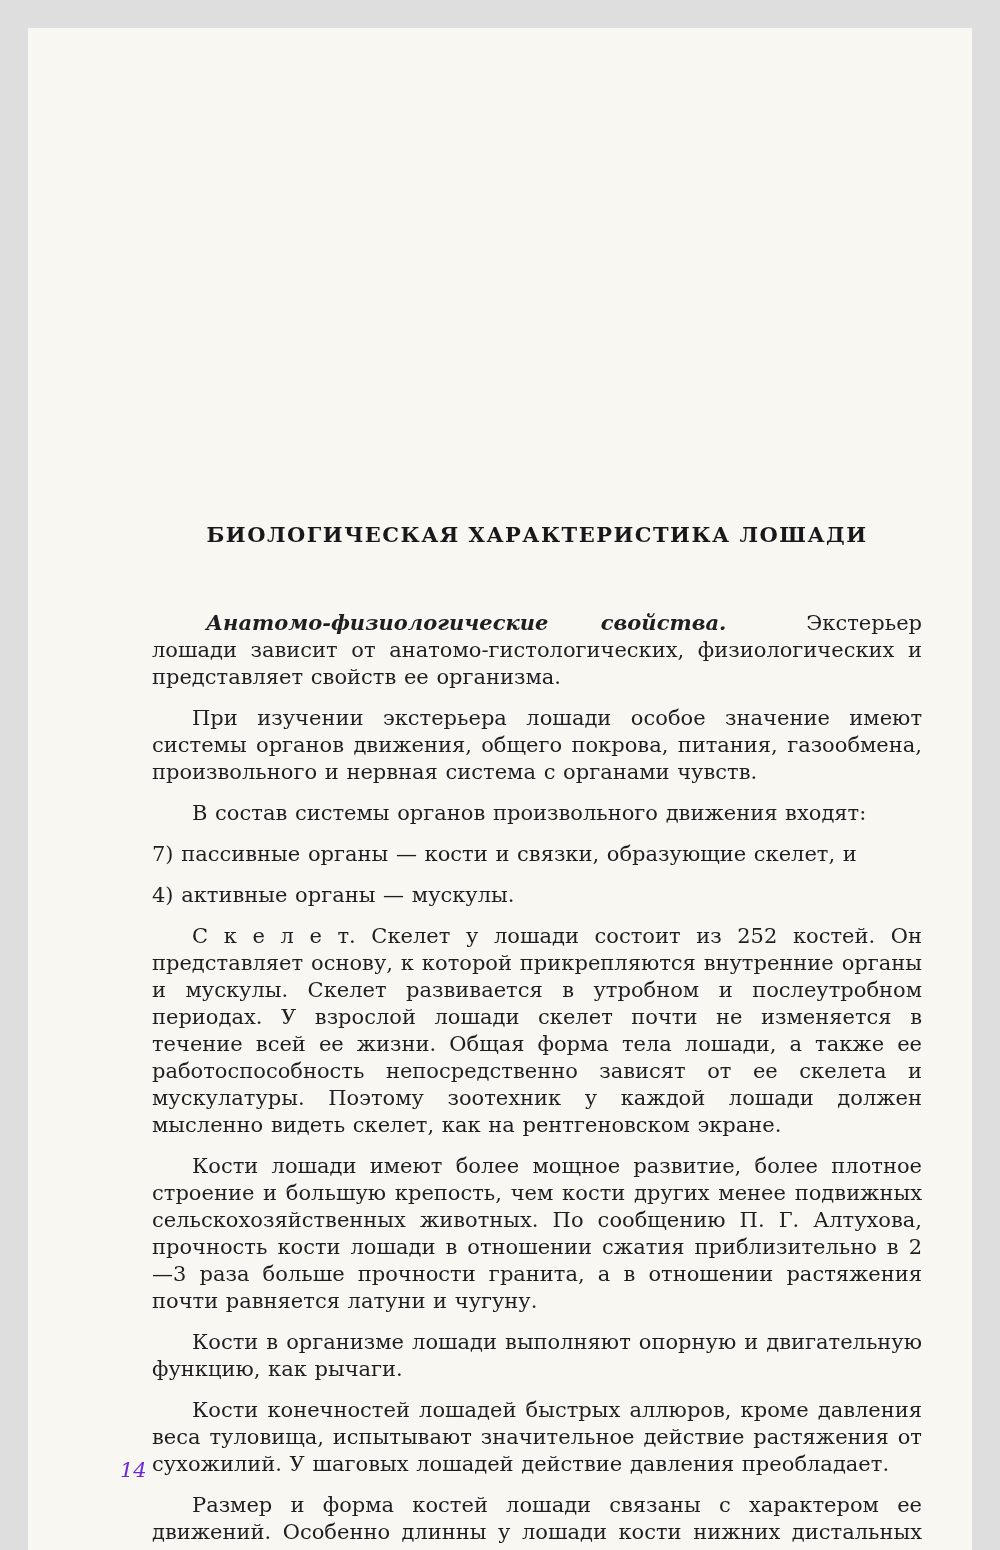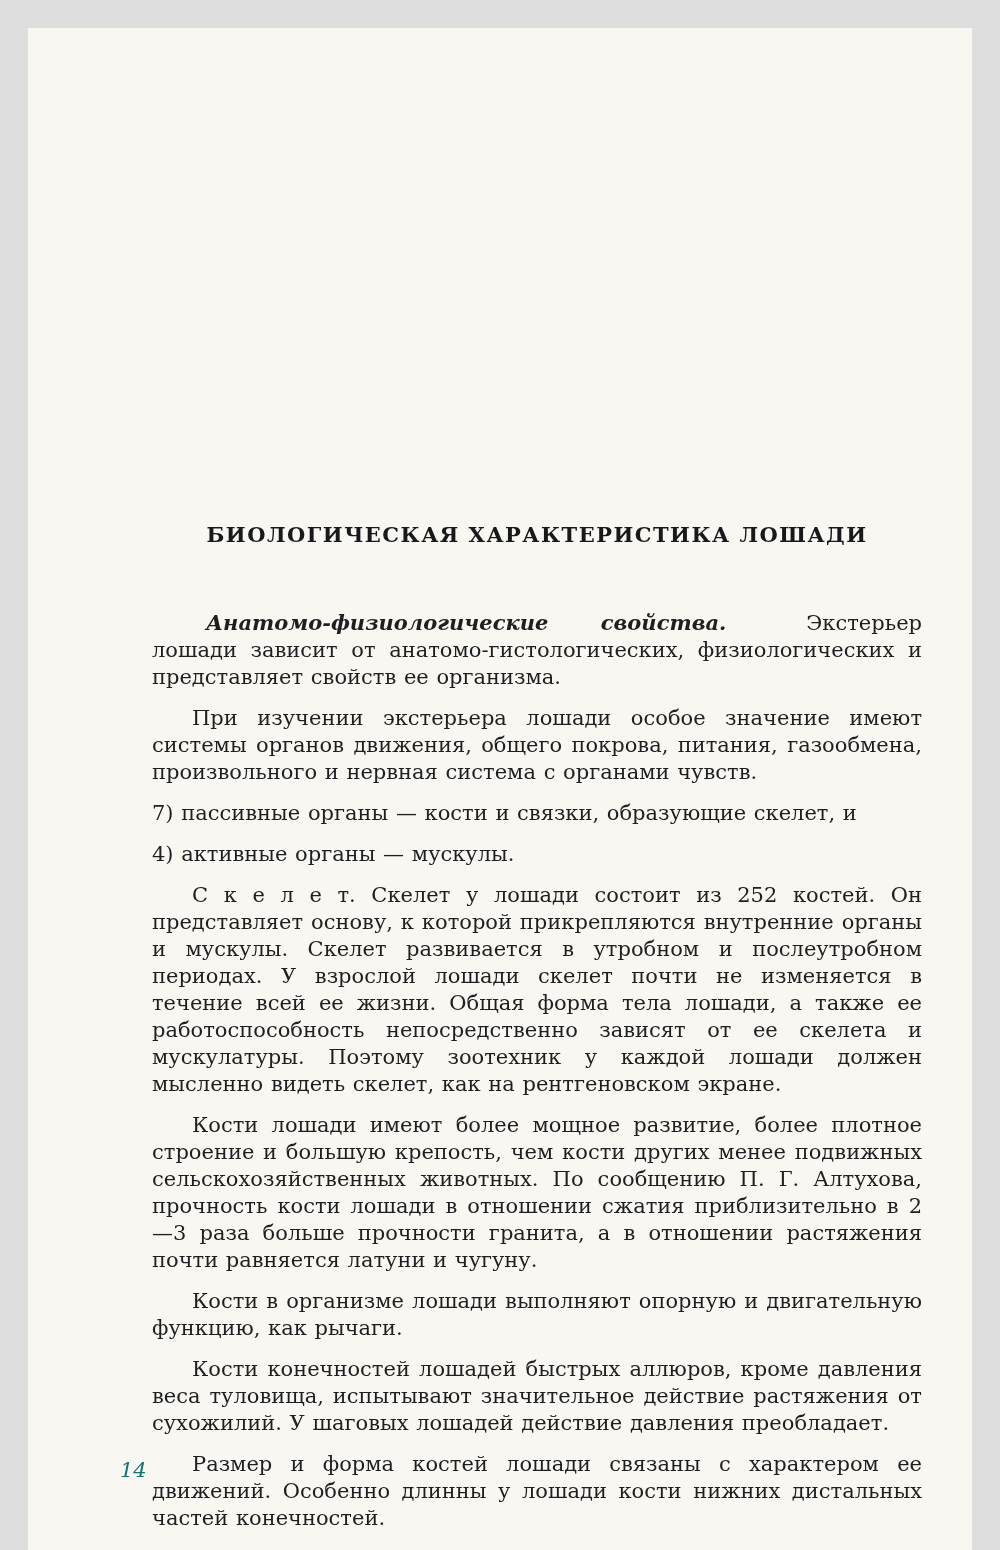--- a/index.html
+++ b/index.html
@@ -39,36 +39,37 @@
     word-spacing: 1px;
   }
   .para.indent { text-indent: 40px; }
   .para .lead { font-weight: bold; font-style: italic; }
   .page-number {
     position: absolute;
     left: 78px;
     top: 1416px;
     font-style: italic;
     font-size: 21px;
-    color: #0f766e;
+    color: #6d28d9;
   }
 </style>
 </head>
 <body>
 
 <div class="page">
   <div class="text-block">
 
     <h1 class="title">БИОЛОГИЧЕСКАЯ ХАРАКТЕРИСТИКА ЛОШАДИ</h1>
 
     <div class="body-text">
       <p class="para indent"><b class="lead">Анатомо-физиологические свойства.</b> <span>Экстерьер лошади зависит от анатомо-гистологических, физиологических и представляет свойств ее организма.</span></p>
 
       <p class="para indent">При изучении экстерьера лошади особое значение имеют системы органов движения, общего покрова, питания, газообмена, произвольного и нервная система с органами чувств.</p>
 
+      <p class="para indent">В состав системы органов произвольного движения входят:</p>
       <p class="para">7) пассивные органы — кости и связки, образующие скелет, и</p>
       <p class="para">4) активные органы — мускулы.</p>
 
       <p class="para indent">С к е л е т. Скелет у лошади состоит из 252 костей. Он представляет основу, к которой прикрепляются внутренние органы и мускулы. Скелет развивается в утробном и послеутробном периодах. У взрослой лошади скелет почти не изменяется в течение всей ее жизни. Общая форма тела лошади, а также ее работоспособность непосредственно зависят от ее скелета и мускулатуры. Поэтому зоотехник у каждой лошади должен мысленно видеть скелет, как на рентгеновском экране.</p>
 
       <p class="para indent">Кости лошади имеют более мощное развитие, более плотное строение и большую крепость, чем кости других менее подвижных сельскохозяйственных животных. По сообщению П. Г. Алтухова, прочность кости лошади в отношении сжатия приблизительно в 2—3 раза больше прочности гранита, а в отношении растяжения почти равняется латуни и чугуну.</p>
 
       <p class="para indent">Кости в организме лошади выполняют опорную и двигательную функцию, как рычаги.</p>
 
       <p class="para indent">Кости конечностей лошадей быстрых аллюров, кроме давления веса туловища, испытывают значительное действие растяжения от сухожилий. У шаговых лошадей действие давления преобладает.</p>

